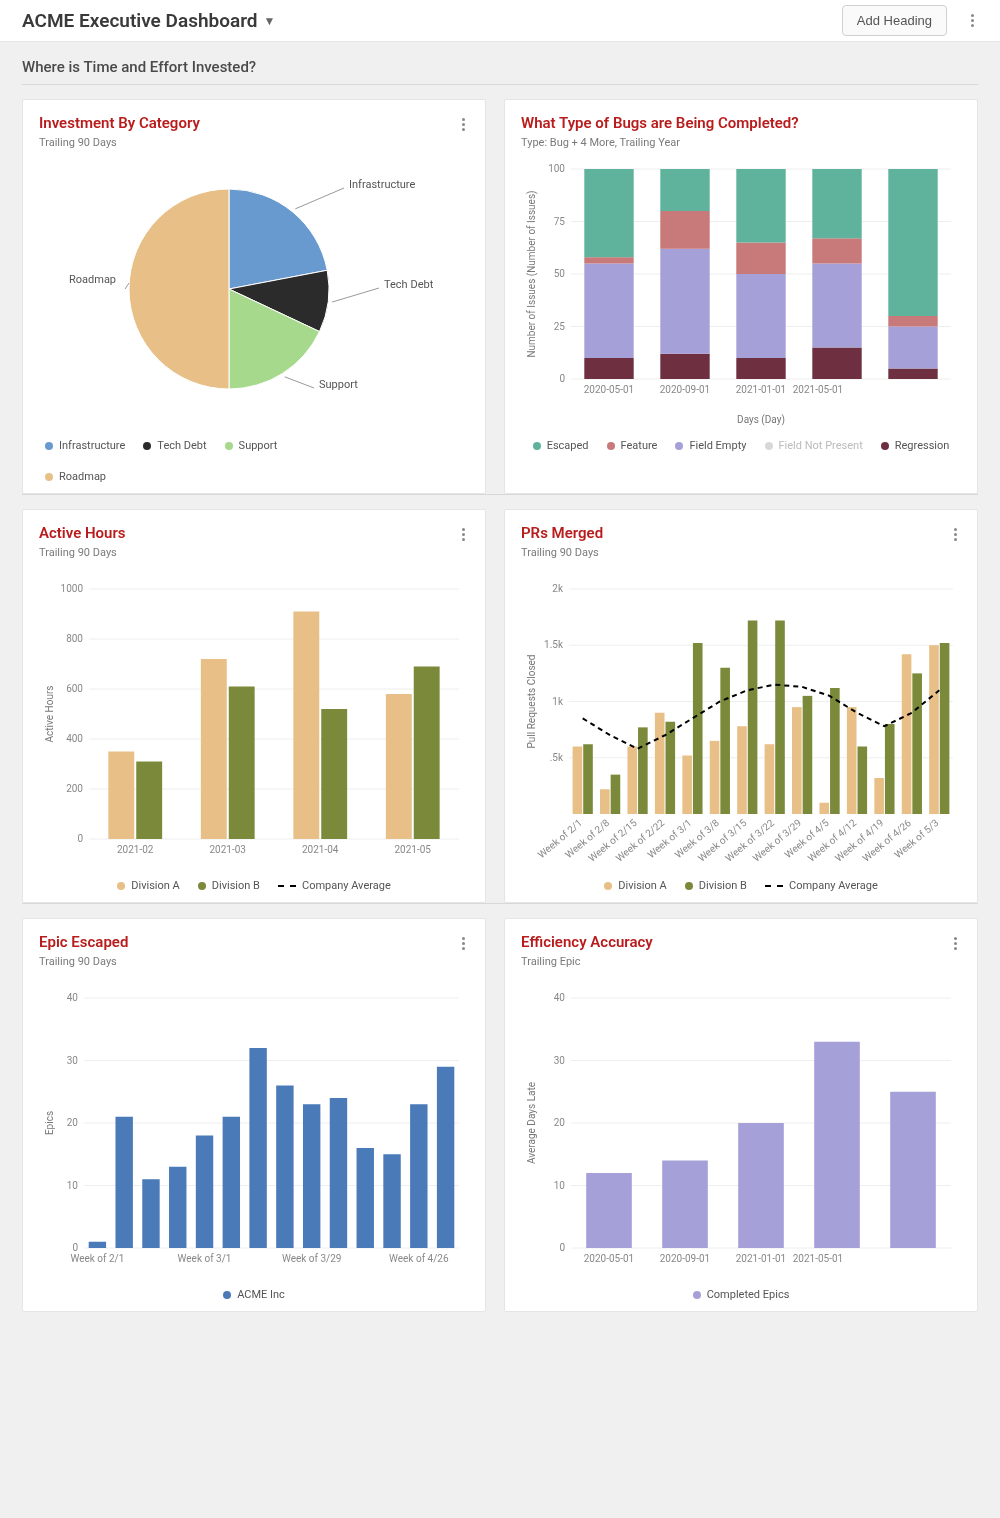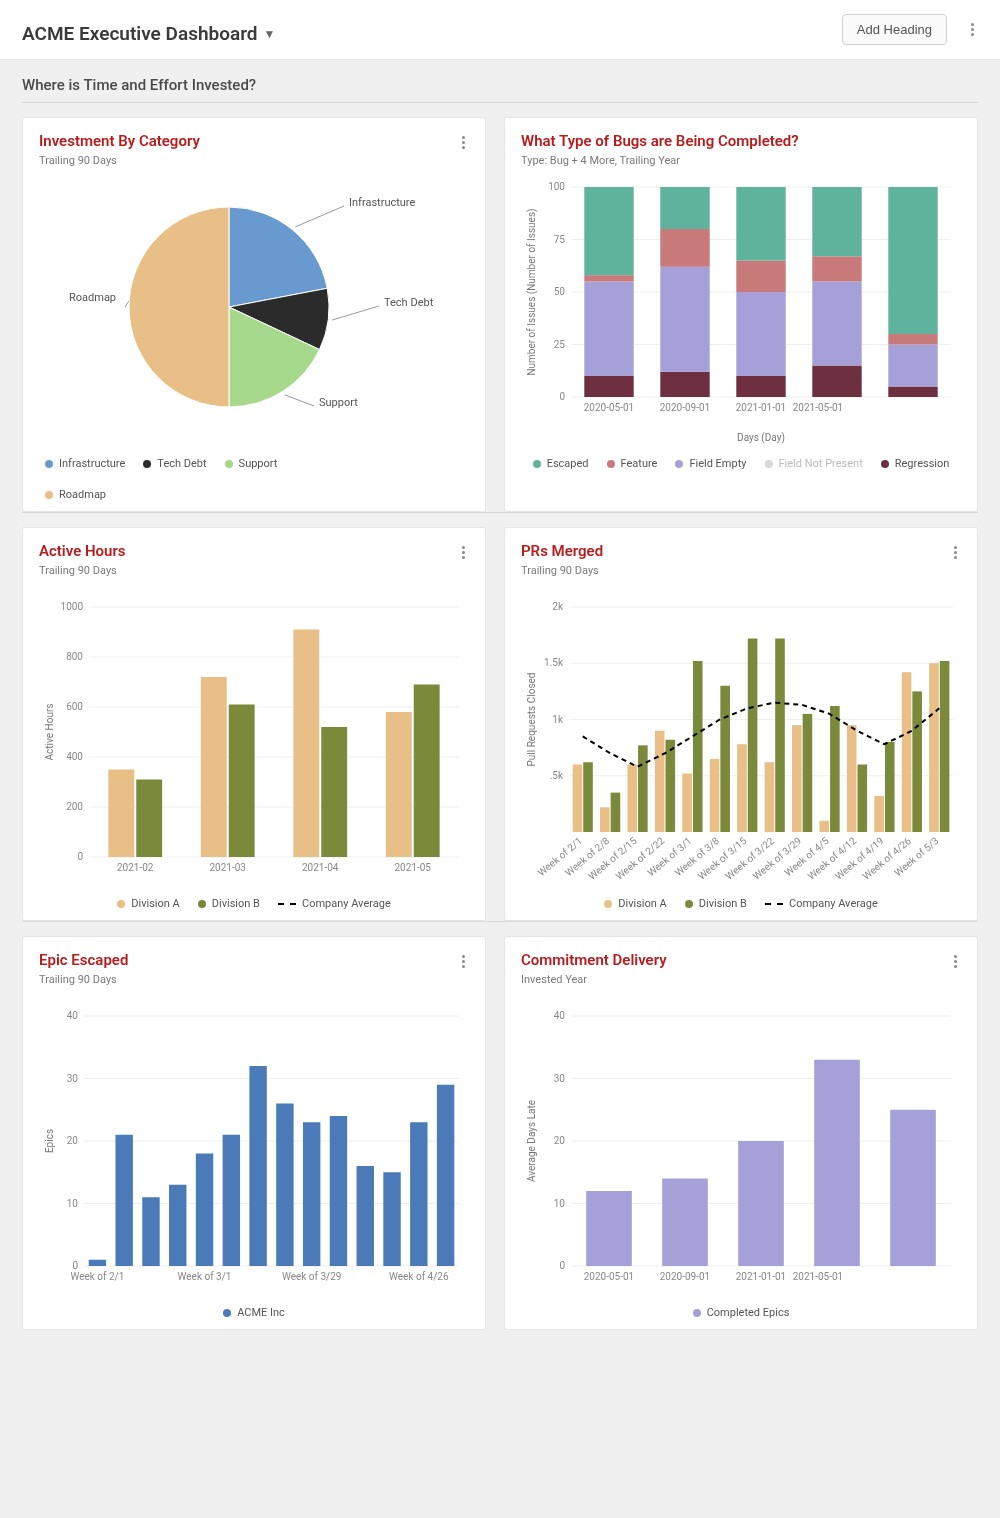--- a/index.html
+++ b/index.html
@@ -23,23 +23,23 @@
   body{
     margin:0;
     background:var(--bg);
     font-family:-apple-system,BlinkMacSystemFont,"Segoe UI",Roboto,Helvetica,Arial,sans-serif;
     color:var(--text);
     font-size:13px;
   }
   .page{width:1000px;margin:0 auto;}
   .topbar{
     background:var(--card);
-    padding:14px 22px;
+    padding:5px 22px;
     display:flex;
-    align-items:flex-end;
+    align-items:center;
     justify-content:space-between;
     border-bottom:1px solid var(--border);
   }
   .title-wrap{display:flex;align-items:center;gap:6px;}
   .page-title{
     font-size:19px;
     font-weight:600;
     color:#3a3a3a;
   }
   .caret{font-size:12px;color:#666;}
@@ -440,22 +440,22 @@
           <div class="lg">
               <span class="dot" style="background:var(--blue)"></span>
               <span>ACME Inc</span>
             </div>
         </div>
       </div>
 
       <div class="card">
         <div class="card-head">
           <div>
-            <div class="card-title">Commitment Delivery</div>
-            <div class="card-sub">Invested Year</div>
+            <div class="card-title">Efficiency Accuracy</div>
+            <div class="card-sub">Trailing Epic</div>
           </div>
           <div class="kebab">
               <span></span>
               <span></span>
               <span></span>
             </div>
         </div>
         <div class="chart-slot">
           <svg id="commit" width="440" height="300" viewBox="0 0 440 300">
               <line x1="50" y1="270" x2="430" y2="270" class="grid-line"></line>

